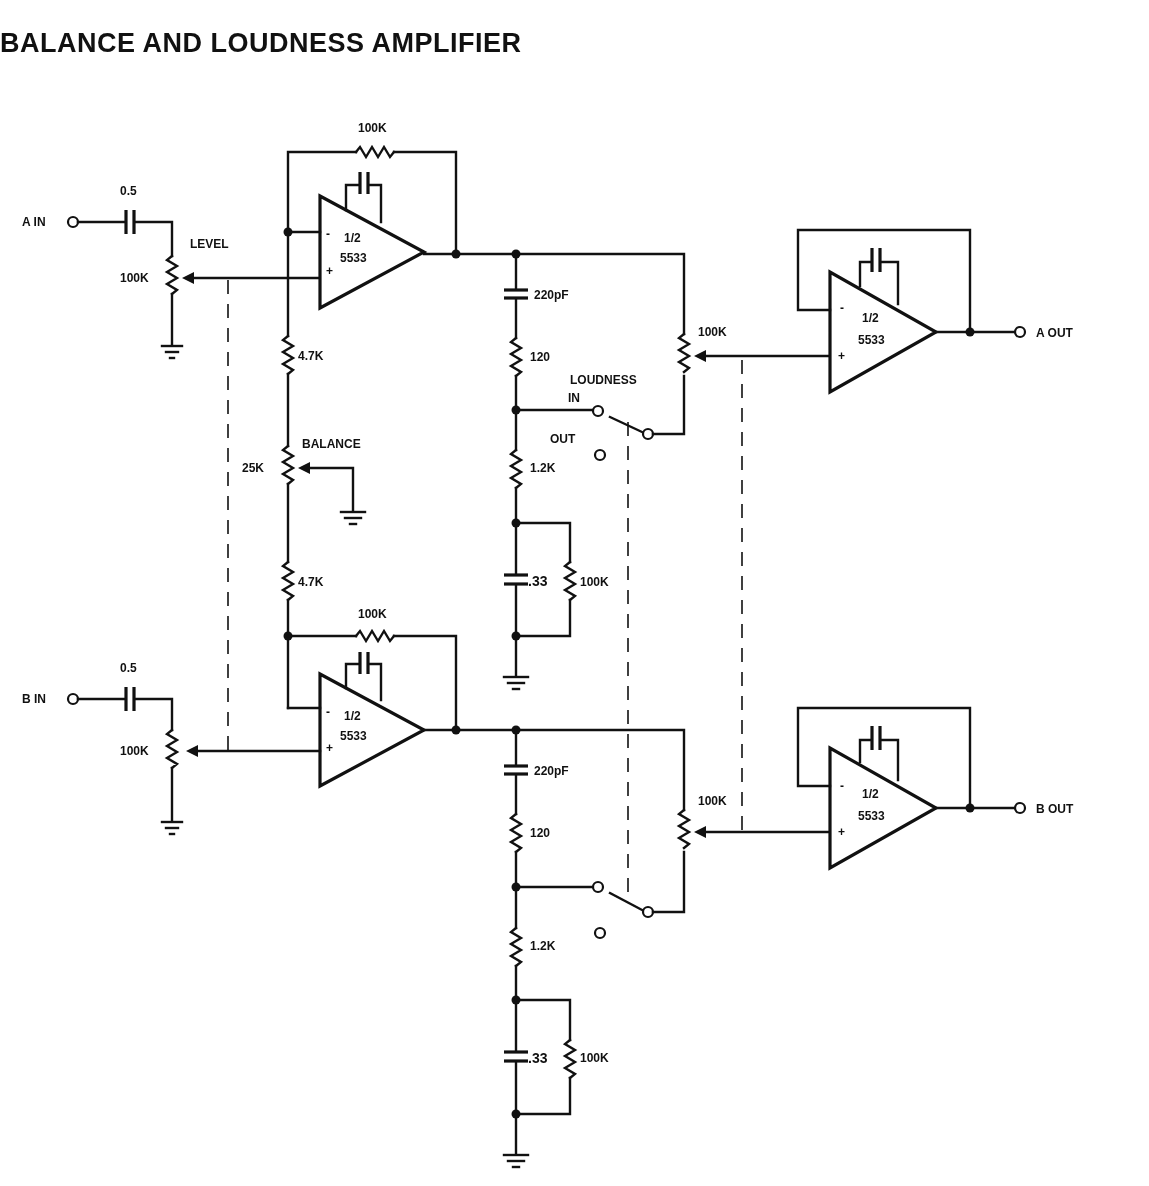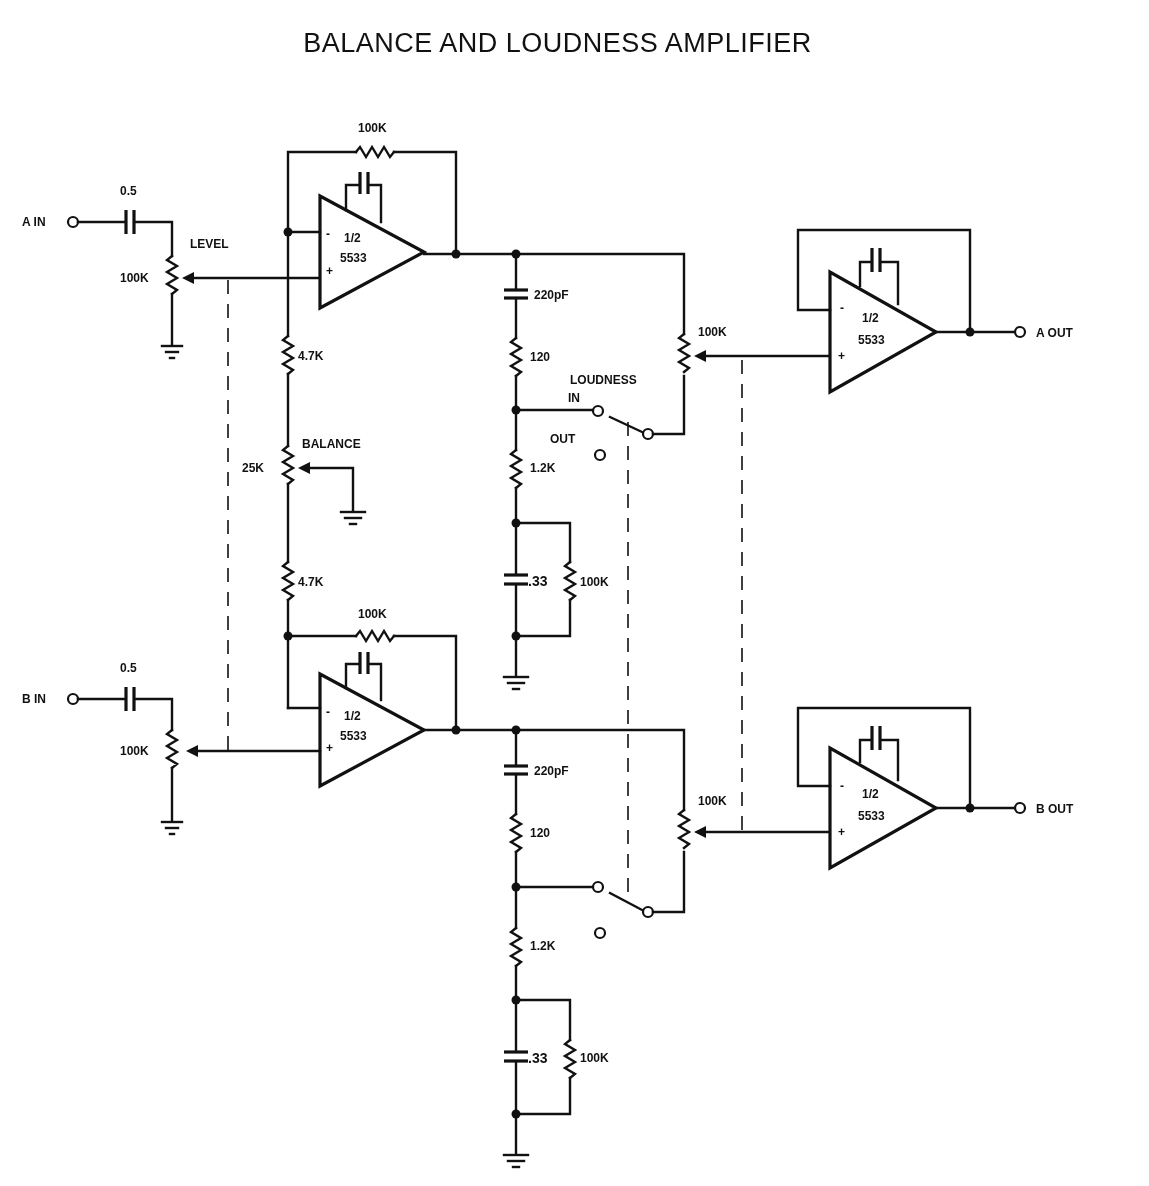--- a/index.html
+++ b/index.html
@@ -1,19 +1,19 @@
 <!DOCTYPE html>
 <html><head>
 <meta charset="utf-8">
 <style>
   html, body { margin: 0; padding: 0; background: #ffffff; }
   body { width: 1149px; height: 1186px; position: relative; overflow: hidden; }
   #title {
-    position: absolute; left: 0; top: 28px; width: 1115px; text-align: center;
-    font-family: "Liberation Sans", sans-serif; font-weight: normal; font-size: 27px;
+    position: absolute; left: 0; top: 28px; width: 1115px; text-align: left;
+    font-family: "Liberation Sans", sans-serif; font-weight: bold; font-size: 27px;
     color: #111; letter-spacing: 0.5px;
   }
   svg { position: absolute; left: 0; top: 0; }
   .w { stroke: #111; stroke-width: 2.4; fill: none; stroke-linecap: square; }
   .thick { stroke: #111; stroke-width: 3.2; fill: none; }
   .dash { stroke: #111; stroke-width: 1.6; fill: none; stroke-dasharray: 14 10; }
   .lbl { font-family: "Liberation Sans", sans-serif; font-weight: bold; font-size: 12px; fill: #111; }
   .lblbig { font-family: "Liberation Sans", sans-serif; font-weight: bold; font-size: 14px; fill: #111; }
   .dot { fill: #111; }
   .term { fill: #fff; stroke: #111; stroke-width: 2.2; }

